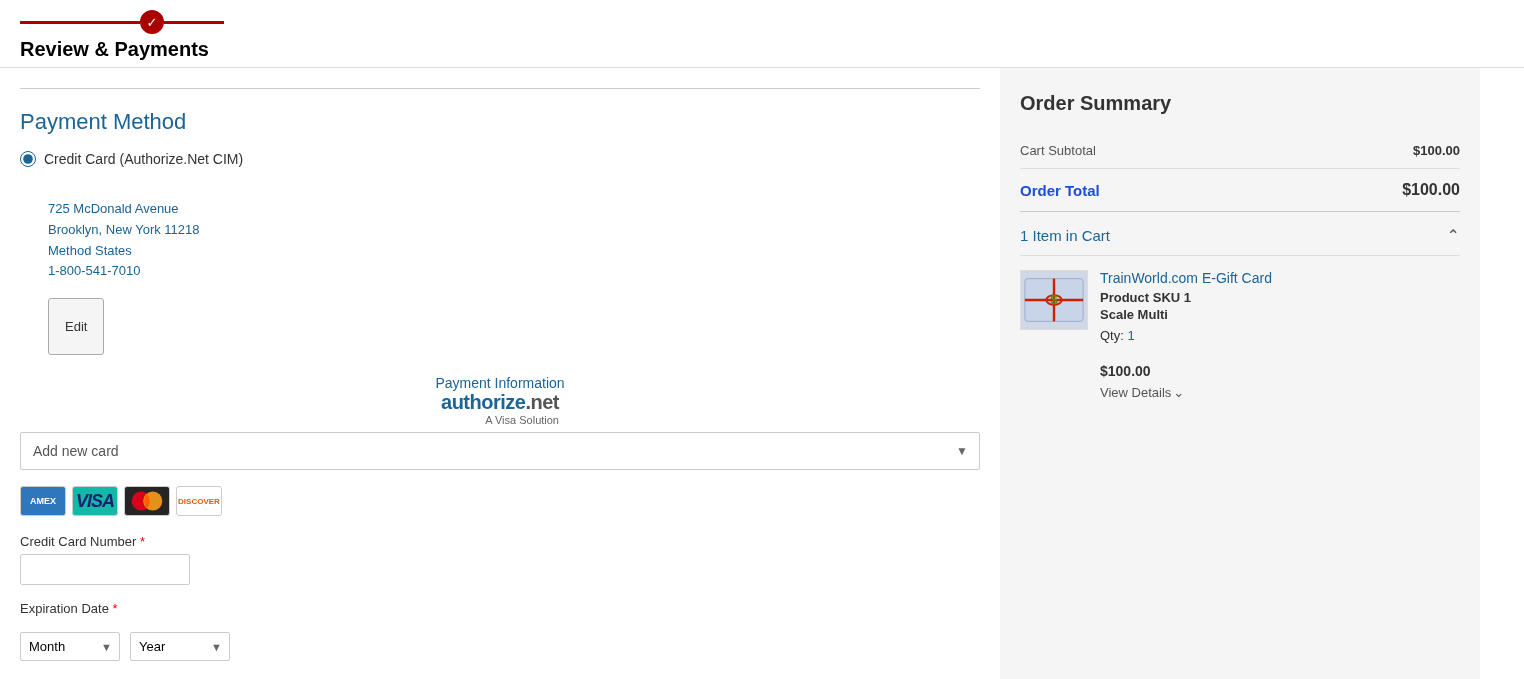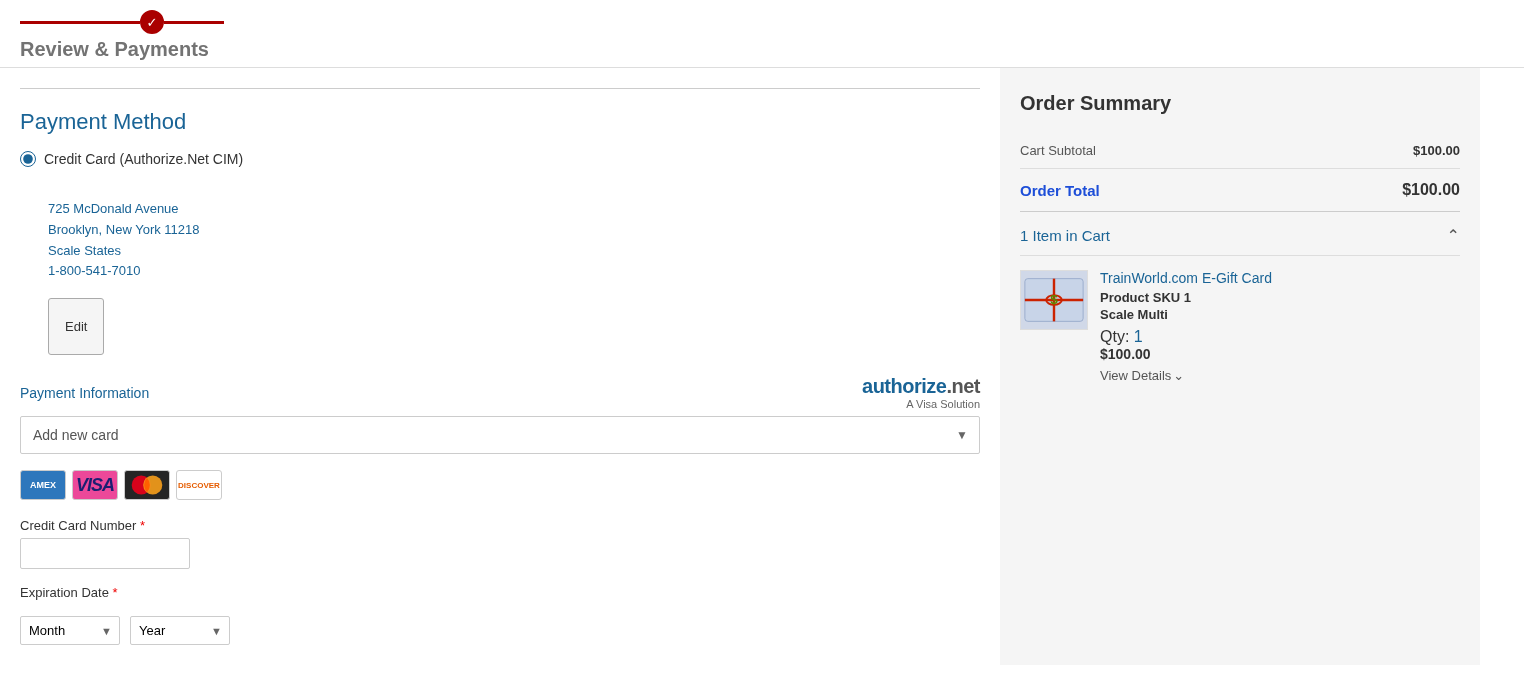--- a/index.html
+++ b/index.html
@@ -33,21 +33,21 @@
       font-size: 13px;
     }
     .progress-line-after {
       height: 3px;
       background: #a00;
       width: 60px;
     }
     .page-title {
       font-size: 20px;
       font-weight: bold;
-      color: #737373;
+      color: #000000;
       margin-top: 2px;
     }
 
     
     .main-layout {
       display: flex;
       gap: 0;
       padding: 0 0 20px 0;
     }
 
@@ -106,20 +106,21 @@
       border-radius: 3px;
       color: #333;
     }
 
     .payment-info-row {
       display: flex;
       align-items: center;
       justify-content: space-between;
       margin-top: 20px;
       margin-bottom: 6px;
+      flex-direction: column;
     }
     .payment-info-label {
       font-size: 14px;
       color: #1a6496;
     }
     .authorize-net {
       text-align: right;
     }
     .authorize-net .brand-text {
       font-size: 20px;
@@ -179,21 +180,21 @@
       font-size: 10px;
       font-weight: bold;
       overflow: hidden;
     }
     .card-amex {
       background: #2E77BC;
       color: #fff;
       font-size: 9px;
     }
     .card-visa {
-      background: #ec4899;
+      background: #14b8a6;
       color: #1A1F71;
       font-size: 18px;
       font-weight: 900;
       font-style: italic;
       letter-spacing: -1px;
     }
     .card-mc {
       background: #252525;
       color: #fff;
       position: relative;
@@ -352,22 +353,22 @@
     }
     .cart-item-scale {
       font-size: 13px;
       color: #333;
       margin-bottom: 6px;
     }
     .cart-item-scale span {
       font-weight: bold;
     }
     .cart-item-qty {
-      font-size: 16px;
-      margin-bottom: 0;
+      font-size: 13px;
+      margin-bottom: 20px;
     }
     .cart-item-qty .qty-val {
       color: #1a6496;
     }
     .cart-item-price {
       font-size: 14px;
       font-weight: bold;
       color: #333;
       margin-bottom: 6px;
     }
@@ -402,21 +403,21 @@
     <h2 class="section-title">Payment Method</h2>
 
     <div class="radio-row">
       <input type="radio" name="payment_method" checked="" style="">
       <label class="radio-label">Credit Card (Authorize.Net CIM)</label>
     </div>
 
     <div class="address-block">
       <p>725 McDonald Avenue</p>
       <p>Brooklyn, New York 11218</p>
-      <p>Scale States</p>
+      <p>Method States</p>
       <p>1-800-541-7010</p>
     </div>
 
     <button class="edit-btn">Edit</button>
 
     <div class="payment-info-row">
       <span class="payment-info-label">Payment Information</span>
       <div class="authorize-net">
         <div class="brand-text">
           <span style="color:#1a6496;">authorize</span><span style="color:#555;text-align:right;">.net</span>

